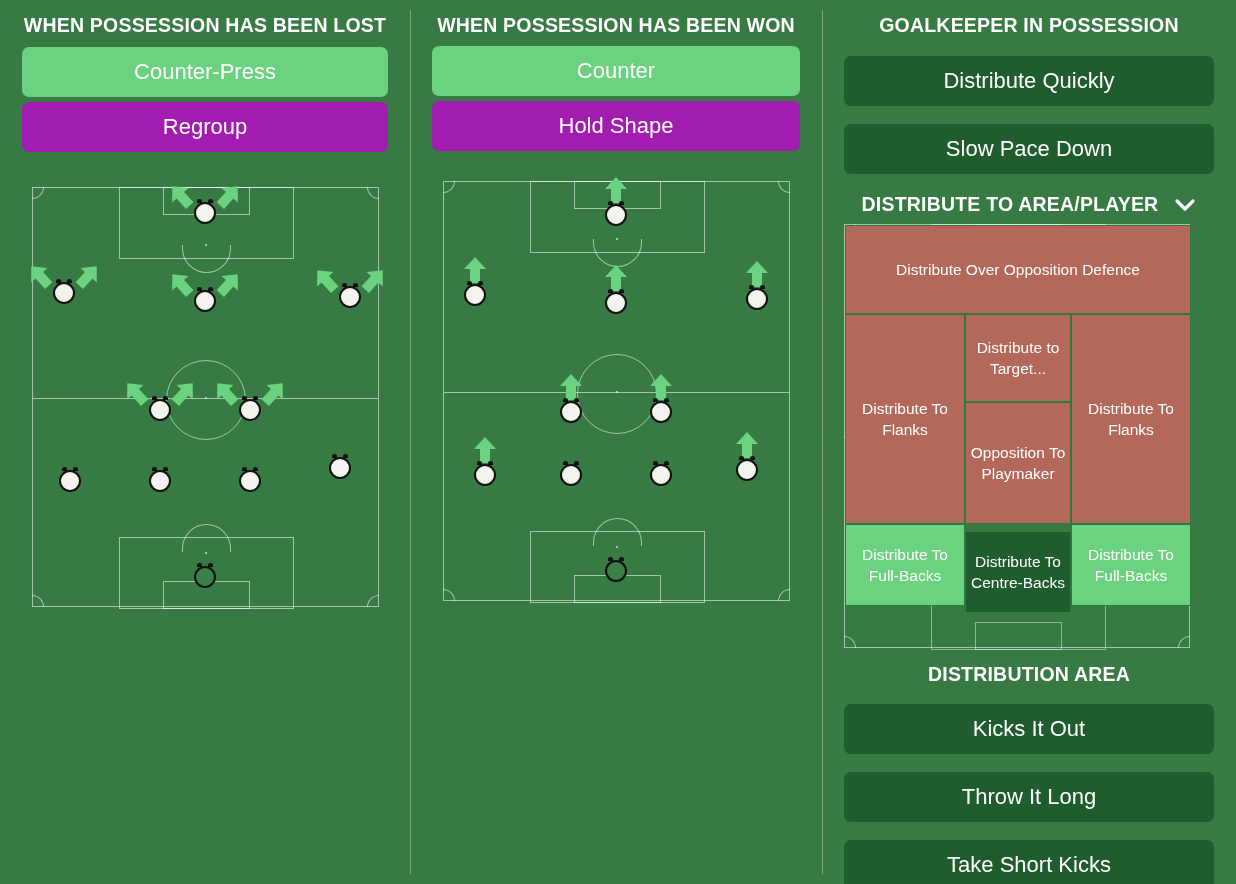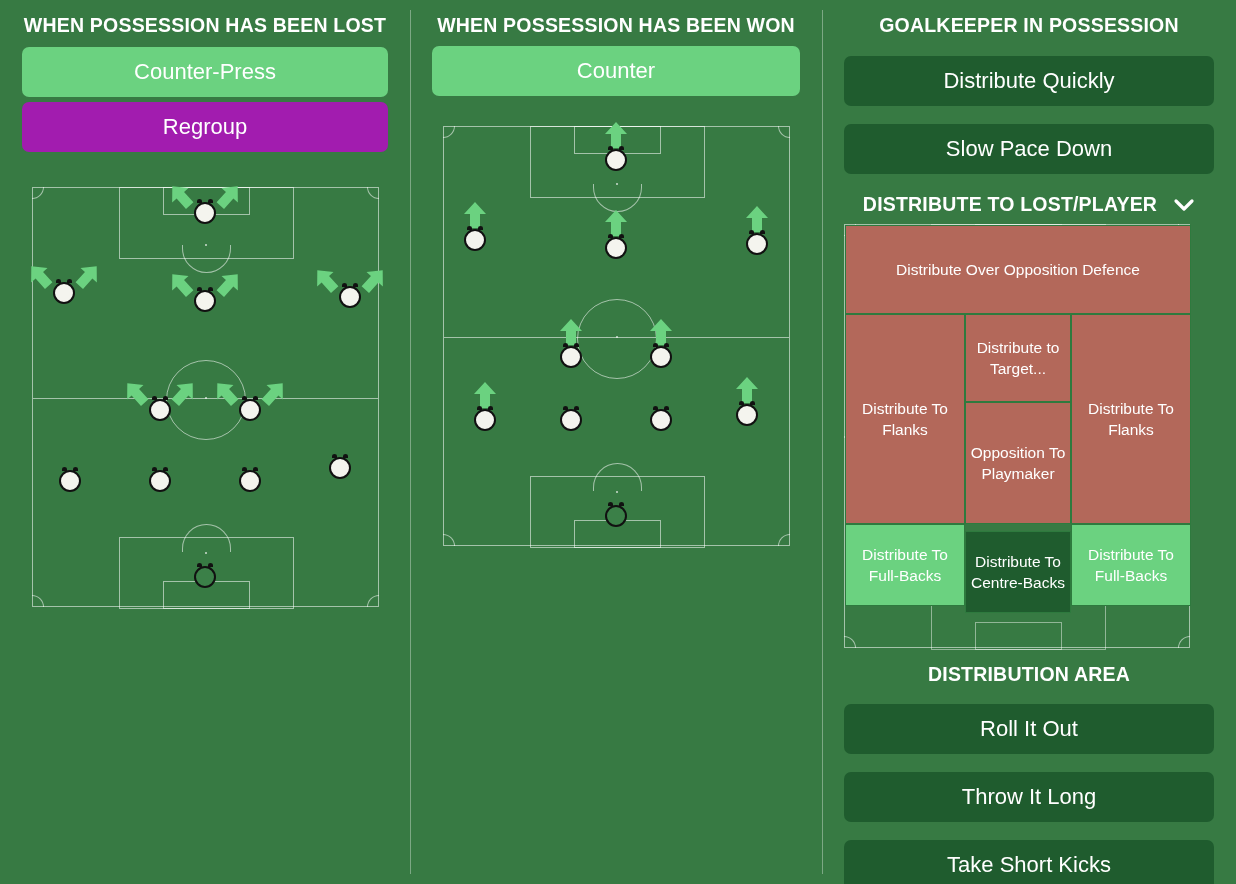--- a/index.html
+++ b/index.html
@@ -262,20 +262,21 @@
           <div class="player gk" style="left: 172.5px; top: 388.74px;"></div>
         </div>
     </div>
   </div>
 
   <div class="col col-mid">
     <div class="section-title">WHEN POSSESSION HAS BEEN WON</div>
 
     <div class="btn-stack" style="margin-top:8px">
       <button class="btn btn-green">Counter</button>
+      <button class="btn btn-red">Hold Shape</button>
     </div>
 
     <div class="pitch-wrap" style="margin-top:30px">
       <div class="pitch pitch-mid" id="pitch-won">
         <div class="line halfway" style="top:210px"></div>
         <div class="line box-big" style="left:86px; top:-1px; width:175px; height:72px;"></div>
         <div class="line box-small" style="left:130px; top:-1px; width:87px; height:28px;"></div>
         <div class="line box-big" style="left:86px; top:349px; width:175px; height:72px;"></div>
         <div class="line box-small" style="left:130px; top:393px; width:87px; height:28px;"></div>
         <div class="circle-c" style="left:133px; top:172px; width:80px; height:80px;"></div>
@@ -345,21 +346,21 @@
 
   <div class="col col-right">
     <div class="section-title">GOALKEEPER IN POSSESSION</div>
 
     <div class="btn-stack">
       <button class="btn btn-dark">Distribute Quickly</button>
       <button class="btn btn-dark">Slow Pace Down</button>
     </div>
 
     <div class="dist-header">
-      <div class="title">DISTRIBUTE TO LOST/PLAYER</div>
+      <div class="title">DISTRIBUTE TO AREA/PLAYER</div>
       <div class="chev">
         <svg viewBox="0 0 22 14">
             <path d="M3 3 L11 11 L19 3" stroke="#ffffff" stroke-width="3.2" fill="none" stroke-linecap="round" stroke-linejoin="round"></path>
           </svg>
       </div>
     </div>
 
     <div class="grid-pitch" id="grid-pitch">
 
       <div class="gline" style="left:86px; top:-1px; width:175px; height:72px;"></div>
@@ -390,19 +391,19 @@
       <div class="cell green" style="left:0px;   top:299px; width:120px; height:82px;">Distribute To Full-Backs</div>
 
       <div class="cell dark" style="left:120px; top:306px; width:106px; height:82px;">Distribute To Centre-Backs</div>
 
       <div class="cell green" style="left:226px; top:299px; width:120px; height:82px;">Distribute To Full-Backs</div>
     </div>
 
     <div class="dist-type-title">DISTRIBUTION AREA</div>
 
     <div class="btn-stack" style="margin-top:5px">
-      <button class="btn btn-dark">Roll It Out</button>
+      <button class="btn btn-dark">Kicks It Out</button>
       <button class="btn btn-dark">Throw It Long</button>
       <button class="btn btn-dark">Take Short Kicks</button>
       <button class="btn btn-red">Take Slow Kicks</button>
     </div>
   </div>
 </div>
 
 </body></html>

